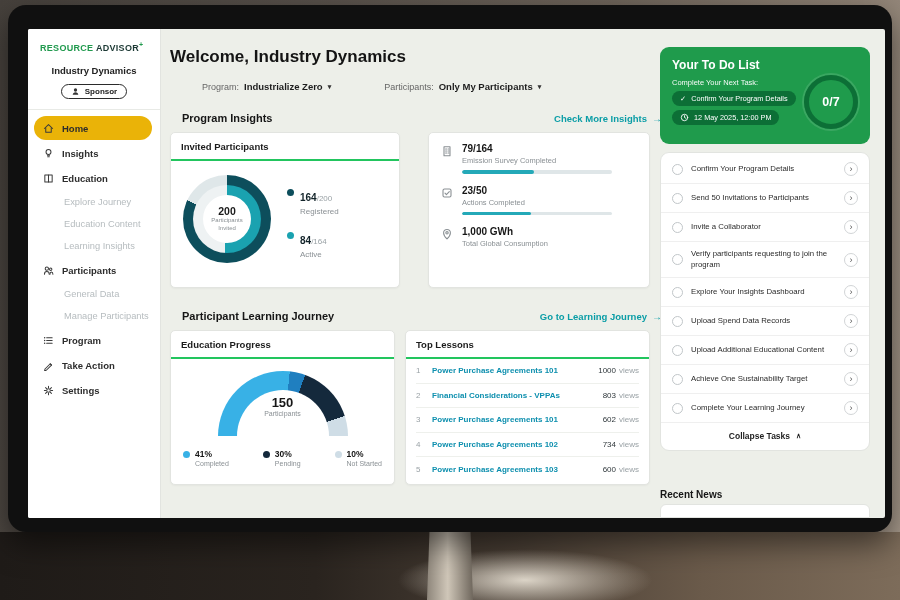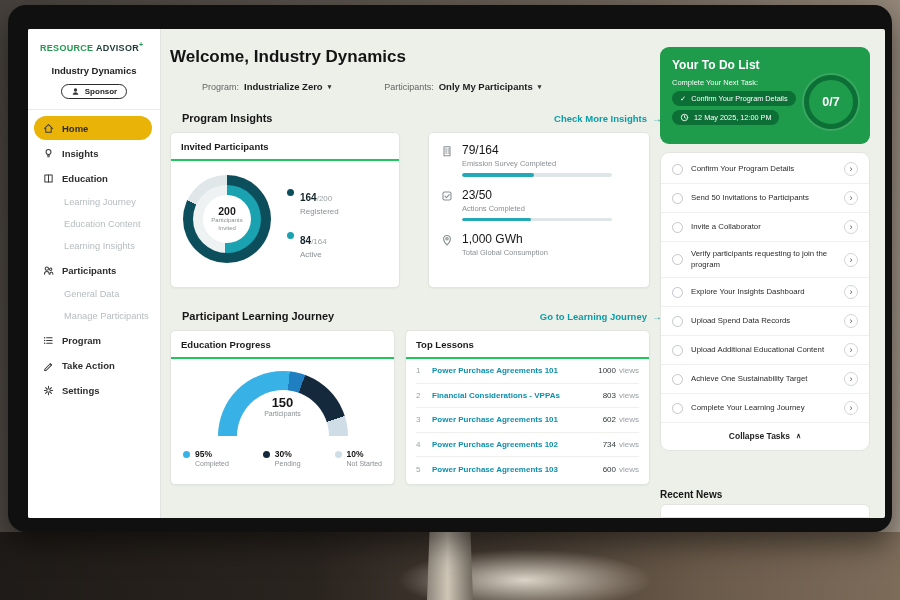--- a/index.html
+++ b/index.html
@@ -78,21 +78,21 @@
   .legend-item { display:flex; gap:6px; }
   .dot { width:7px; height:7px; border-radius:50%; margin-top:2px; flex:none; }
   .legend-val { font-size:10px; font-weight:bold; color:#13242a; }
   .legend-total { font-size:8px; font-weight:normal; color:#9aa2a6; }
   .legend-sub { font-size:8px; color:#8a9094; margin-top:2px; }
 
   
   .cardB-body { padding:10px 12px; }
   .stat-row { display:flex; gap:9px; margin-bottom:11px; }
   .stat-icon svg { width:12px; height:12px; stroke:#8a9094; fill:none; stroke-width:1.1; stroke-linecap:round; stroke-linejoin:round; }
-  .stat-val { font-size:12px; font-weight:normal; color:#161616; }
+  .stat-val { font-size:10px; font-weight:bold; color:#161616; }
   .stat-lab { font-size:7.5px; color:#8a9094; margin-top:2px; }
   .bar { margin-top:5px; width:150px; height:3.5px; border-radius:2px; background:#dfe6e8; overflow:hidden; }
   .bar-fill { height:100%; border-radius:2px; background:#24a9b8; }
 
   
   .gauge-wrap { position:relative; width:130px; height:66px; margin:12px auto 0; overflow:hidden; }
   .gauge-arc { position:absolute; left:0; top:0; width:130px; height:130px; border-radius:50%;
     background: conic-gradient(from 270deg, #38b1e6 0deg 96deg, #1f7fc0 96deg 110deg, #14293c 110deg 162deg, #cfdde6 162deg 180deg, transparent 180deg 360deg); }
   .gauge-arc::after { content:""; position:absolute; inset:19px; border-radius:50%; background:#fff; }
   .gauge-center { position:absolute; left:0; top:24px; width:130px; text-align:center; z-index:2; }
@@ -180,21 +180,21 @@
         <div class="nav-item">
           <span class="nav-icon">
               <svg viewBox="0 0 12 12">
                 <path d="M2 2.2h8v7.6H2z"></path>
                 <path d="M6 2.2v7.6"></path>
               </svg>
             </span>
           <span>Education</span>
         </div>
         <div class="nav-sub">
-            <span>Learning Journey</span>
+            <span>Explore Journey</span>
           </div>
         <div class="nav-sub">
             <span>Education Content</span>
           </div>
         <div class="nav-sub">
             <span>Learning Insights</span>
           </div>
         <div class="nav-item">
           <span class="nav-icon">
               <svg viewBox="0 0 12 12">
@@ -352,21 +352,21 @@
         <div class="gauge-arc"></div>
         <div class="gauge-center">
           <div class="gauge-num">150</div>
           <div class="gauge-lab">Participants</div>
         </div>
       </div>
       <div class="legendC">
         <div class="legC-item">
           <span class="dot" style="background:#38b1e6;"></span>
           <div>
-            <div class="legC-pct">95%</div>
+            <div class="legC-pct">41%</div>
             <div class="legC-lab">Completed</div>
           </div>
         </div>
         <div class="legC-item">
           <span class="dot" style="background:#14293c;"></span>
           <div>
             <div class="legC-pct">30%</div>
             <div class="legC-lab">Pending</div>
           </div>
         </div>

